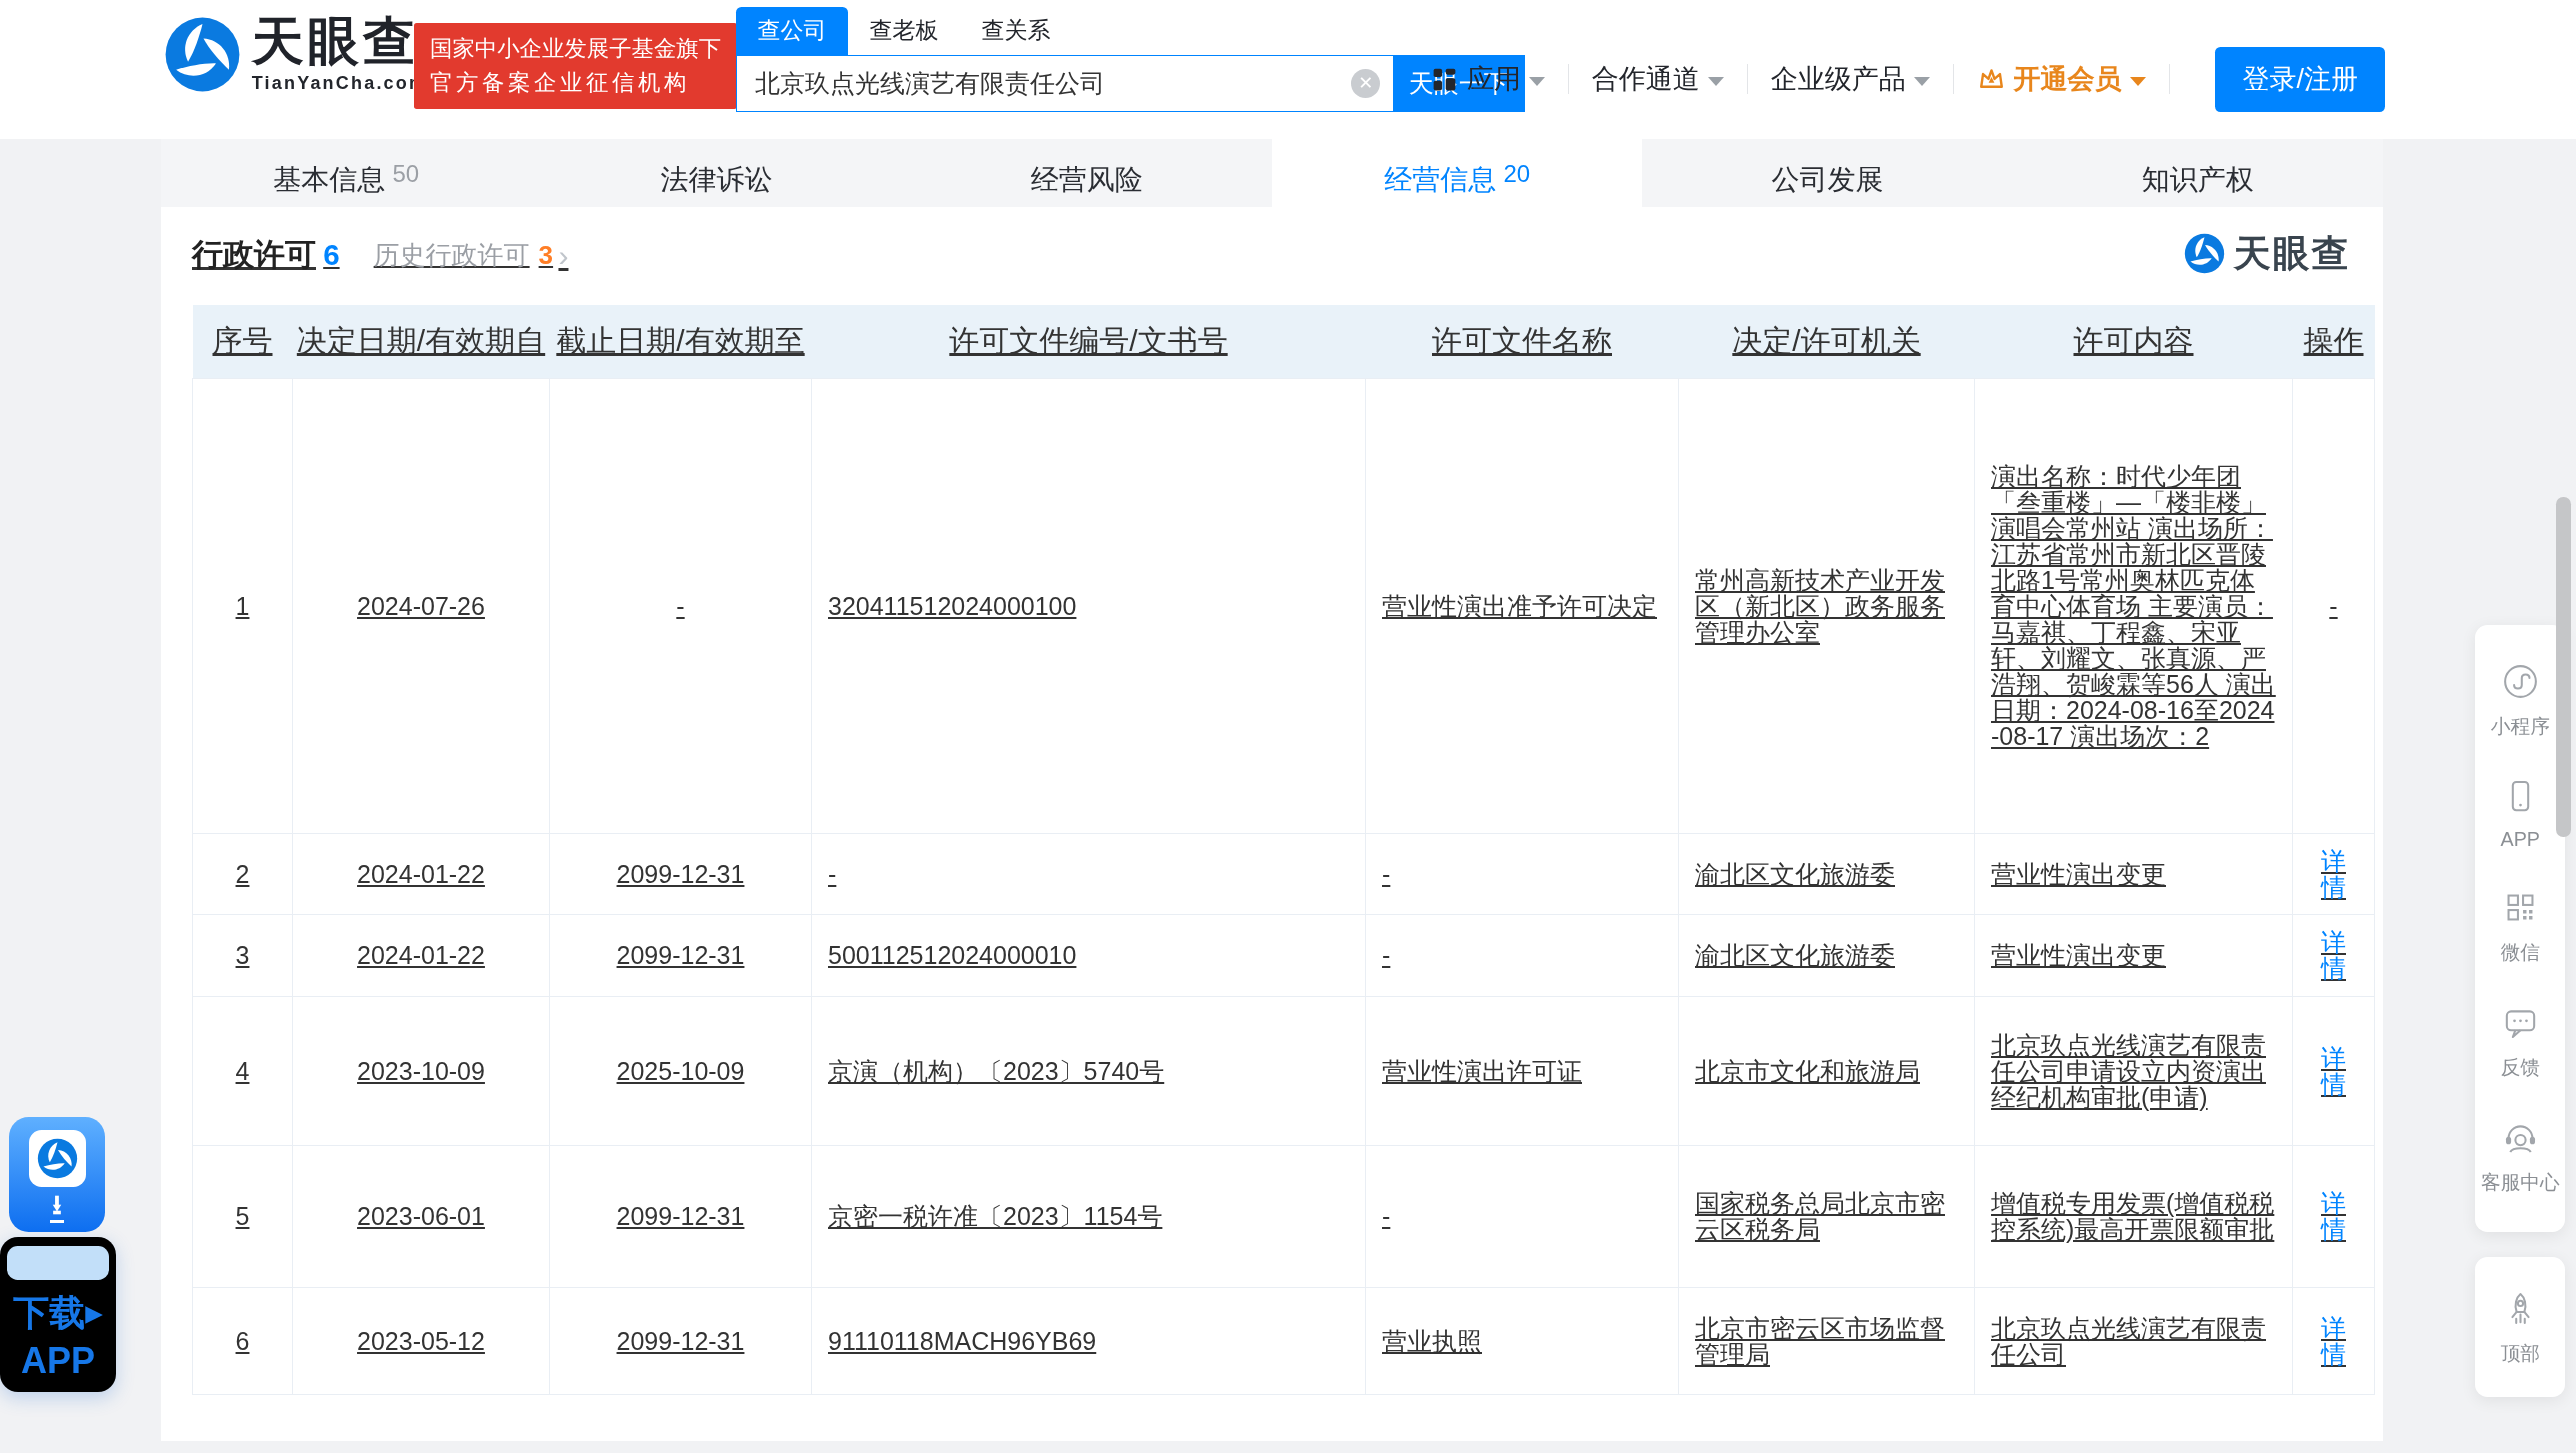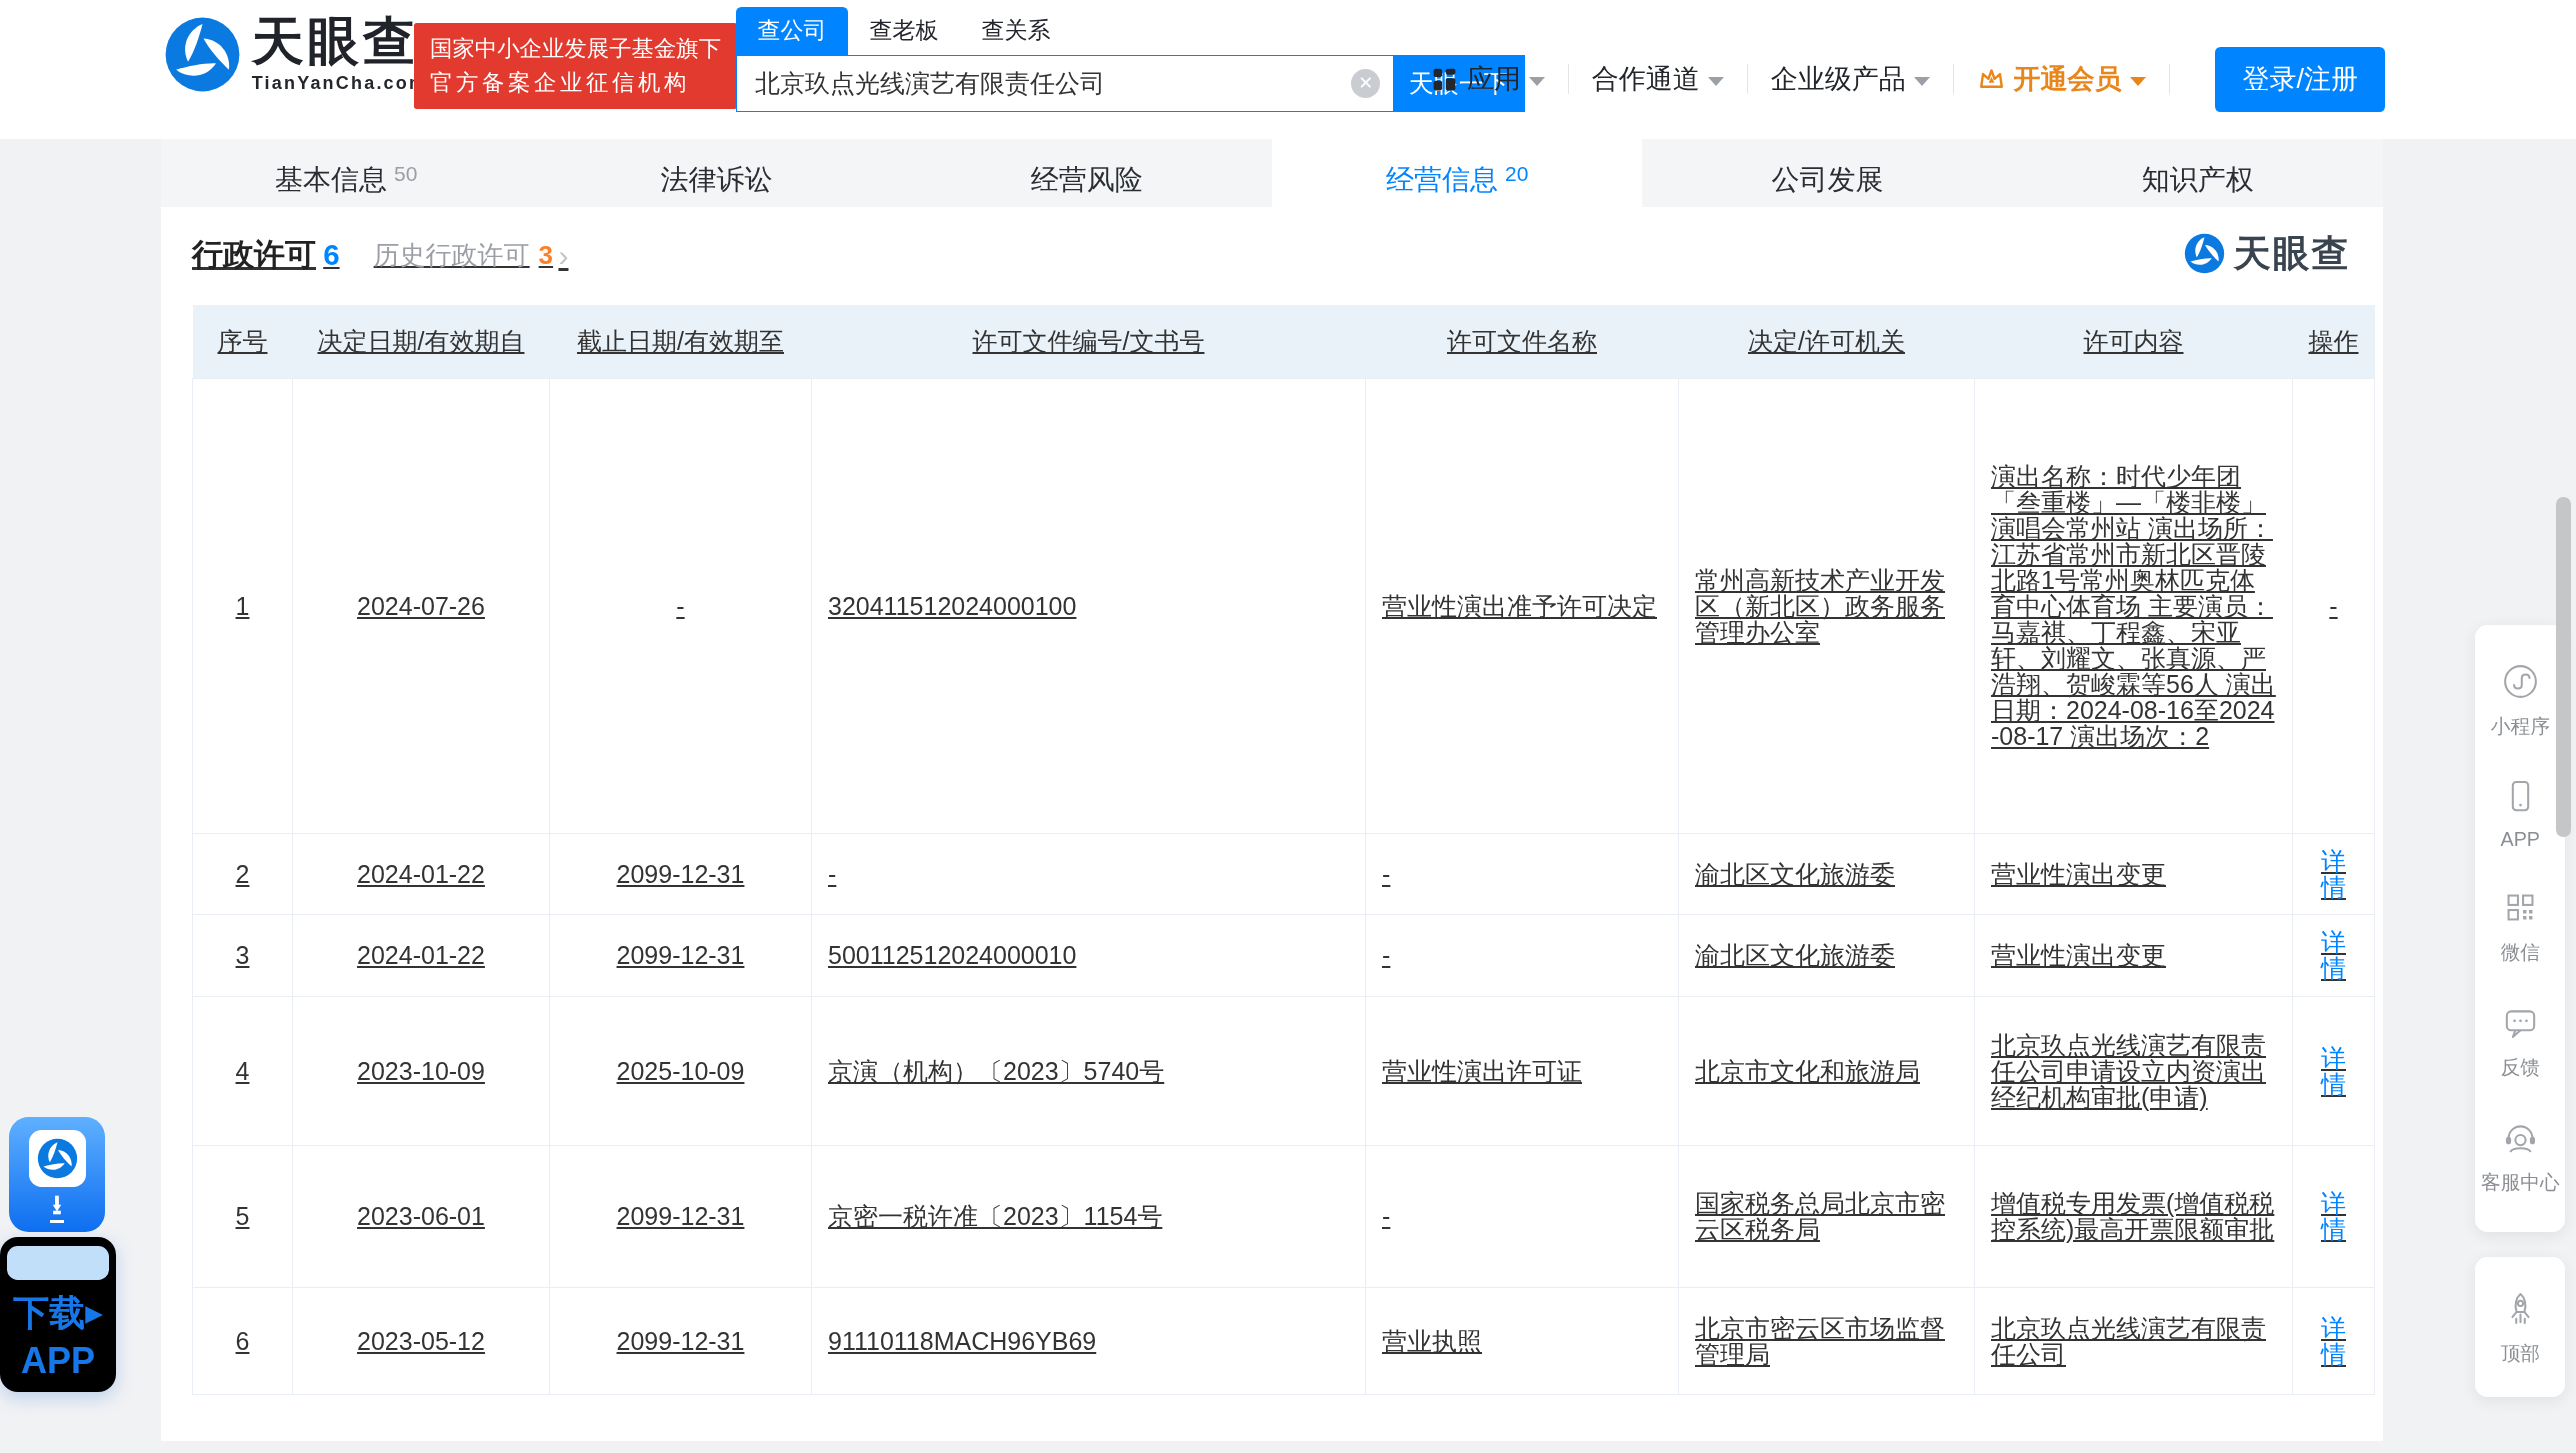--- a/index.html
+++ b/index.html
@@ -37,42 +37,42 @@
   .caret.or { border-top-color:#e8861c; }
   .hsep { width:0.9px; height:30px; background:#e3e5e8; margin:0 23px; }
   .vipnav { color:#e8861c; font-weight:bold; }
   .login-btn { background:#0084ff; color:#fff; font-size:27px; padding:14.3px 27px;
     border-radius:5.4px; cursor:pointer; margin-left:23px; white-space:nowrap;}
   
   .tabbar { position:absolute; left:161px; top:139px; width:2222px; height:81px;
     background:#f4f5f7; display:flex; }
   .tab { flex:1; display:flex; align-items:center; justify-content:center; font-size:28px;
     color:#2a2d33; cursor:pointer; position:relative; }
-  .tab .cnt { font-size:21px; color:#9b9fa5; margin-left:7.2px; position:relative; top:-5.4px;}
+  .tab .cnt { font-size:24px; color:#9b9fa5; margin-left:7.2px; position:relative; top:-5.4px;}
   .tab.active { background:#fff; color:#0084ff; }
   .tab.active .cnt { color:#0084ff; }
   .tab.vip-tab { color:#e2873e; }
   .vip-badge { position:absolute; top:1.8px; right:55px; background:#c8ccd2; color:#fff;
     font-size:17px; font-style:italic; font-weight:bold; padding:1.8px 8px;
     border-radius:6.3px 6.3px 6.3px 0; }
   .q-ic { width:29px; height:29px; border-radius:50%; border:1.8px solid #ccd1d7; color:#b9c0c8;
     font-size:19px; line-height:25px; text-align:center; margin-left:8px; }
   
   .content { position:absolute; left:161px; top:207px; width:2222px; height:1234px; background:#fff;text-decoration:underline; }
   .section-row { position:relative; margin:27px 31px 0; display:flex; align-items:center; }
   .sec-title { font-size:31px; font-weight:bold; color:#222; }
   .sec-count { font-size:29.5px; font-weight:bold; color:#0084ff; margin-left:7.2px; }
   .hist-label { font-size:26px; color:#9b9fa5; margin-left:34px; }
   .hist-count { font-size:26px; font-weight:bold; color:#ff7e26; margin-left:9px; }
   .hist-arrow { font-size:30px; color:#c0c5cb; margin-left:5.4px; line-height:27px;}
   .watermark { position:absolute; right:1.8px; top:-5.4px; display:flex; align-items:center; gap:9px; }
   .wm-text { font-size:37px; font-weight:bold; color:#39444e; letter-spacing:1.8px; }
   
   table.lic { border-collapse:collapse; table-layout:fixed; width:2183px; margin:29px 0 0 31px; }
-  .lic th { background:#e9f2f9; height:73px; font-weight:normal; font-size:25px; color:#333;
+  .lic th { background:#e9f2f9; height:73px; font-weight:normal; font-size:30px; color:#333;
     text-align:center; }
   .lic td { border:0.9px solid #e9eef4; font-size:25px; color:#333; padding:14.3px 16px;
     vertical-align:middle; line-height:26px; text-align:center; word-break:break-all; }
   .lic td.l { text-align:left; }
   .detail-link { color:#0084ff; cursor:pointer; }
   
   .side-card { position:absolute; right:10.7px; width:90px; background:#fff; border-radius:12.5px;
     box-shadow:0 3.6px 16px rgba(0,0,0,.07); }
   .side-card.main { top:625px; padding:18px 0; }
   .side-card.top { top:1257px; padding:12.5px 0; }

